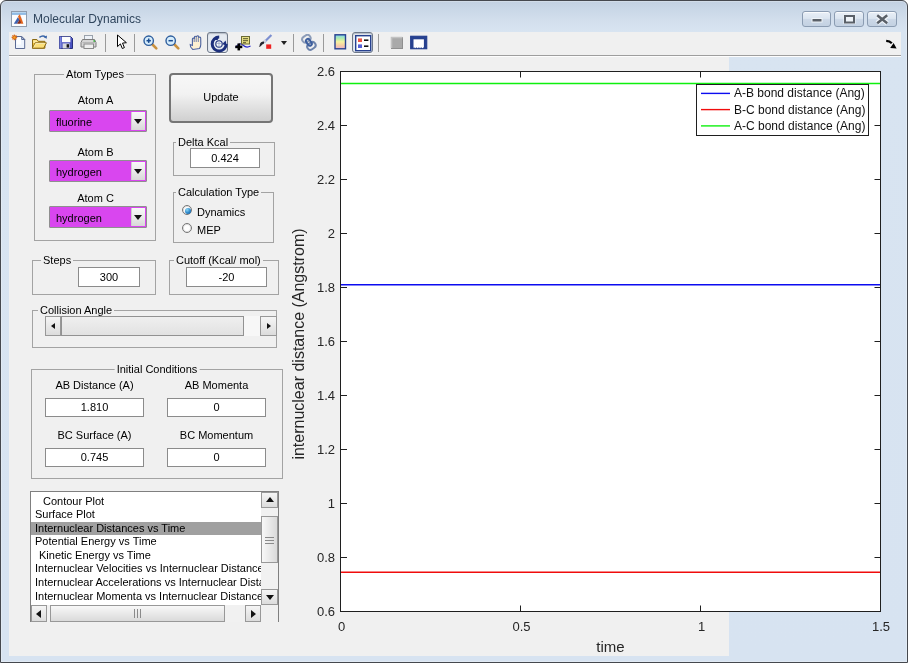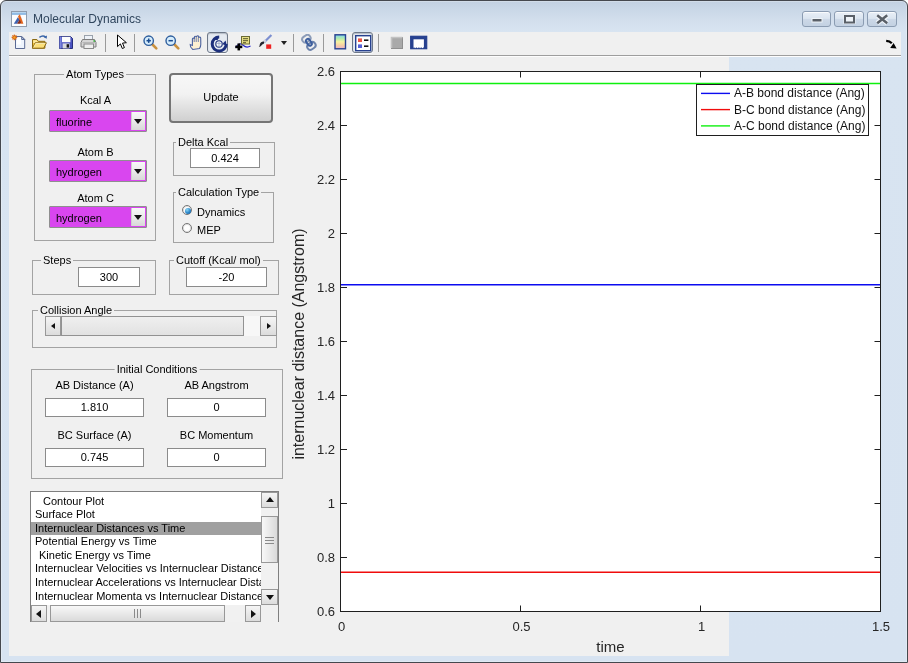--- a/index.html
+++ b/index.html
@@ -230,21 +230,21 @@
 
       <svg class="ticon" style="left:876px;top:5px" width="14" height="14">
         <path d="M1.2 3.8 q3.6 0.2 5.6 2.4" fill="none" stroke="#000" stroke-width="2.2"></path>
         <path d="M11.6 11.6 l-6.4 -0.6 3.4 -5 z" fill="#000"></path>
       </svg>
     </div>
 
     <div class="fs" style="left:25px;top:42px;width:122px;height:167px">
       <div class="tt" style="left:50%;transform:translateX(-50%)">Atom Types</div>
     </div>
-    <div class="lbl ctr" style="left:26px;top:62px;width:121px">Kcal A</div>
+    <div class="lbl ctr" style="left:26px;top:62px;width:121px">Atom A</div>
     <div class="combo" style="left:40px;top:78px">
         <span class="cbt">fluorine</span>
         <span class="cbb"></span>
         <span class="cba"></span>
       </div>
     <div class="lbl ctr" style="left:26px;top:114px;width:121px">Atom B</div>
     <div class="combo" style="left:40px;top:128px">
         <span class="cbt">hydrogen</span>
         <span class="cbb"></span>
         <span class="cba"></span>
@@ -296,21 +296,21 @@
       <span class="tri" style="left:6px;top:7px;border:3.5px solid transparent;border-right:4.5px solid #111;border-left:none"></span>
       <span style="position:absolute;left:16px;top:0;width:183px;height:20px;background:linear-gradient(180deg,#efefef,#e2e2e2);border:1px solid #929292"></span>
       <span class="sbtn" style="left:215px;top:0;width:17px;height:20px"></span>
       <span class="tri" style="left:222px;top:7px;border:3.5px solid transparent;border-left:4.5px solid #111;border-right:none"></span>
     </div>
 
     <div class="fs" style="left:22px;top:337px;width:252px;height:110px">
       <div class="tt" style="left:50%;transform:translateX(-50%)">Initial Conditions</div>
     </div>
     <div class="lbl ctr" style="left:36px;top:347px;width:99px">AB Distance (A)</div>
-    <div class="lbl ctr" style="left:158px;top:347px;width:99px">AB Angstrom</div>
+    <div class="lbl ctr" style="left:158px;top:347px;width:99px">AB Momenta</div>
     <div class="edit" style="left:36px;top:366px;width:99px;height:19px;line-height:17px">1.810</div>
     <div class="edit" style="left:158px;top:366px;width:99px;height:19px;line-height:17px">0</div>
     <div class="lbl ctr" style="left:36px;top:397px;width:99px">BC Surface (A)</div>
     <div class="lbl ctr" style="left:158px;top:397px;width:99px">BC Momentum</div>
     <div class="edit" style="left:36px;top:416px;width:99px;height:19px;line-height:17px">0.745</div>
     <div class="edit" style="left:158px;top:416px;width:99px;height:19px;line-height:17px">0</div>
 
     <div style="position:absolute;left:21px;top:459px;width:249px;height:131px;background:#fff;border:1px solid #7f7f7f">
       <div style="position:absolute;left:0;top:2.5px;width:230px;height:111px;overflow:hidden;font-size:11px;line-height:13.6px;white-space:nowrap">
         <div style="padding-left:12px">Contour Plot</div>

